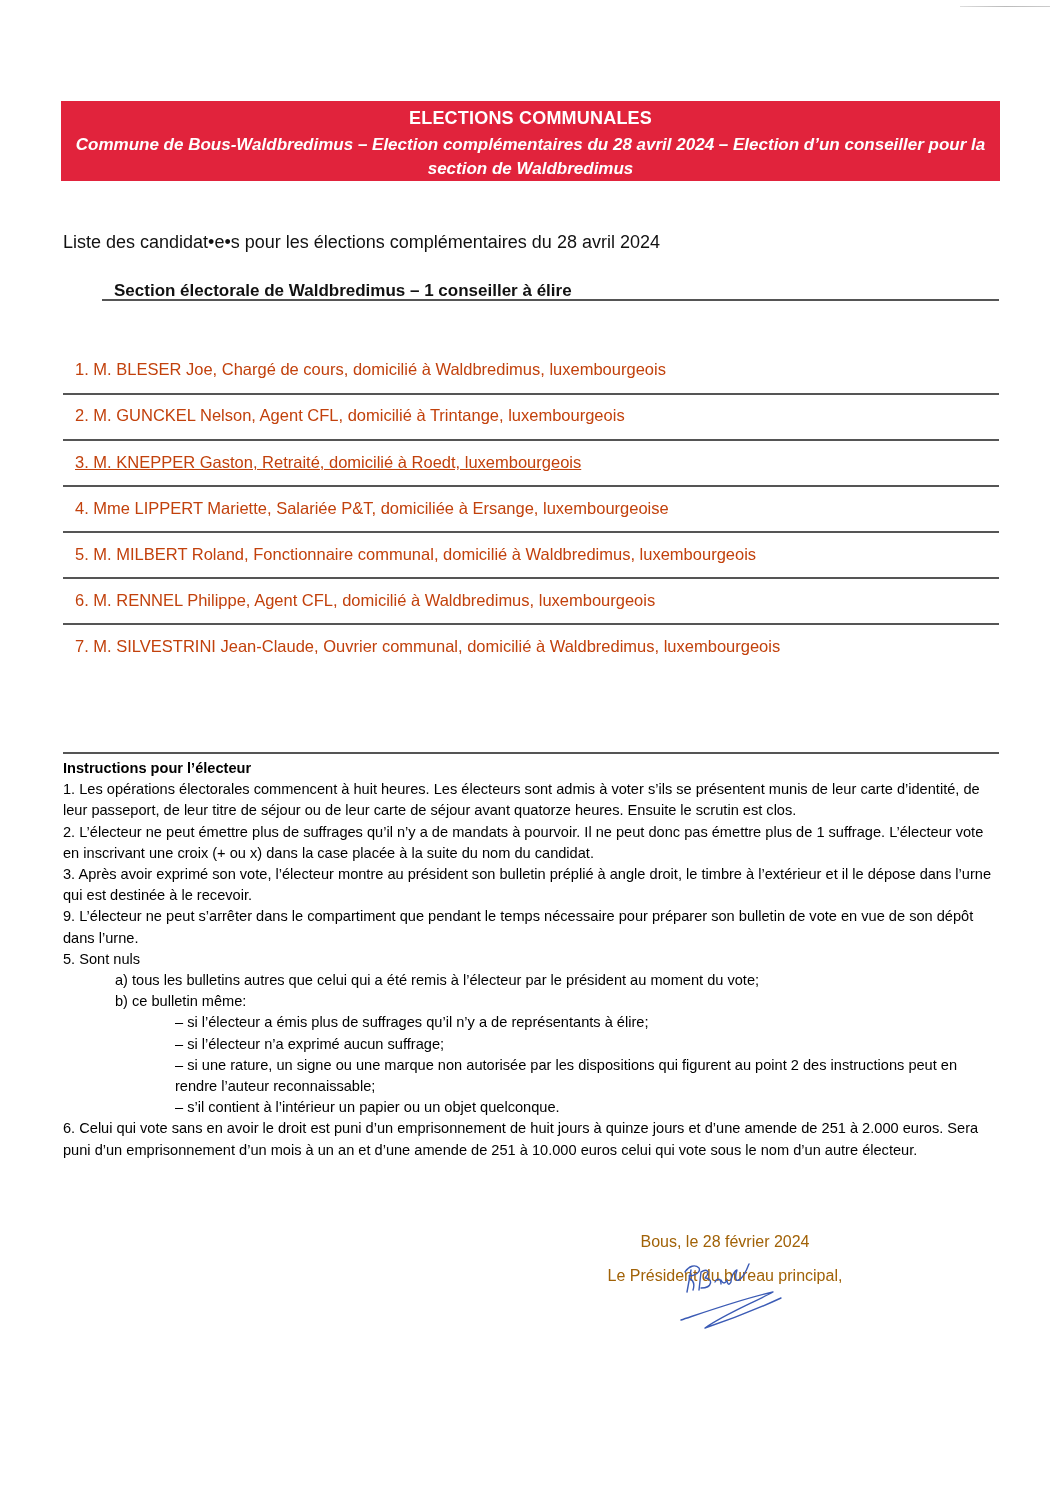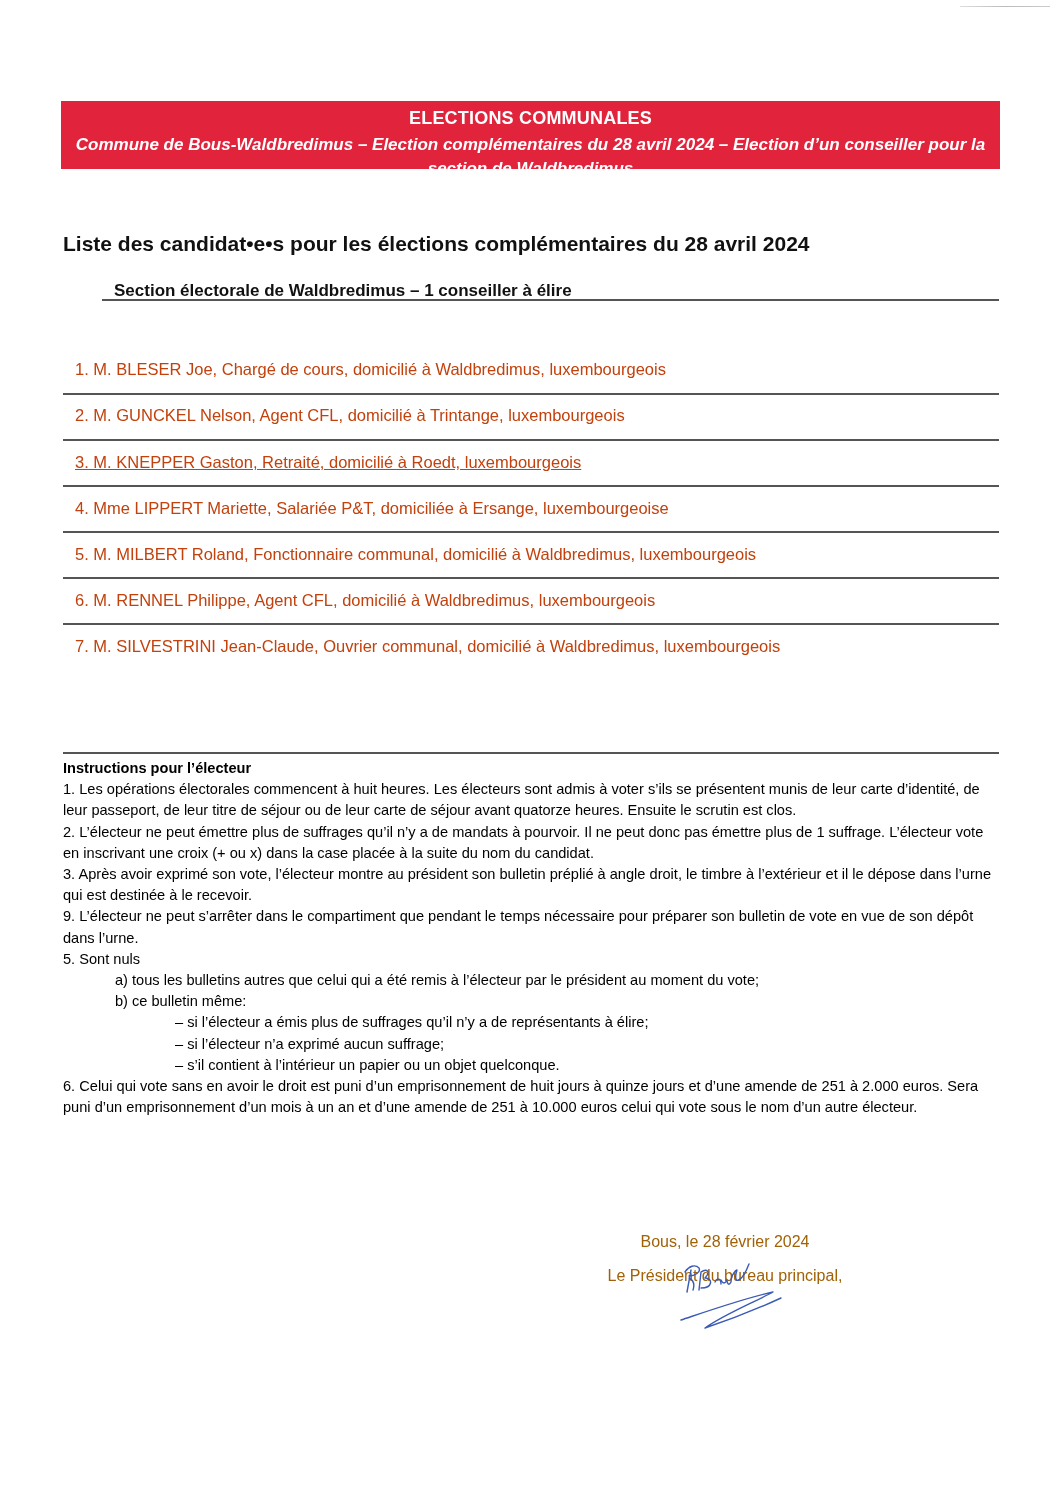--- a/index.html
+++ b/index.html
@@ -8,36 +8,36 @@
     position: relative;
     font-family: "Liberation Sans", "DejaVu Sans", sans-serif;
     color: #1a1a1a;
     overflow: hidden;
   }
   .scan-mark {
     position: absolute; top: 6px; left: 960px; width: 90px; height: 1px;
     background: linear-gradient(90deg, #ddd, #bbb 50%, #ccc);
   }
   .banner {
-    position: absolute; left: 61px; top: 101px; width: 939px; height: 68px;
+    position: absolute; left: 61px; top: 101px; width: 939px; height: 80px;
     background: #e1233c;
     color: #ffffff;
     text-align: center;
     padding-top: 6px;
   }
   .banner-title {
     font-size: 18px; font-weight: bold; letter-spacing: 0.2px; line-height: 22px;
   }
   .banner-sub {
     font-size: 17px; font-weight: bold; font-style: italic; line-height: 24px;
     margin-top: 4px; padding: 0 6px;
   }
   .list-title {
     position: absolute; left: 63px; top: 232px;
-    font-size: 21px; font-weight: bold; color: #111;
+    font-size: 18px; font-weight: normal; color: #111;
   }
   .section-title {
     position: absolute; left: 114px; top: 273px;
     font-size: 17px; font-weight: bold; color: #111; margin-top: 8px;
   }
   .hr {
     position: absolute; height: 1.5px; background: #555;
   }
   .candidate {
     position: absolute; left: 75px;
@@ -98,20 +98,21 @@
   <div class="instr-heading">Instructions pour l’électeur</div>
   <div>1. Les opérations électorales commencent à huit heures. Les électeurs sont admis à voter s’ils se présentent munis de leur carte d’identité, de leur passeport, de leur titre de séjour ou de leur carte de séjour avant quatorze heures. Ensuite le scrutin est clos.</div>
   <div>2. L’électeur ne peut émettre plus de suffrages qu’il n’y a de mandats à pourvoir. Il ne peut donc pas émettre plus de 1 suffrage. L’électeur vote en inscrivant une croix (+ ou x) dans la case placée à la suite du nom du candidat.</div>
   <div>3. Après avoir exprimé son vote, l’électeur montre au président son bulletin préplié à angle droit, le timbre à l’extérieur et il le dépose dans l’urne qui est destinée à le recevoir.</div>
   <div>9. L’électeur ne peut s’arrêter dans le compartiment que pendant le temps nécessaire pour préparer son bulletin de vote en vue de son dépôt dans l’urne.</div>
   <div>5. Sont nuls</div>
   <div class="indent-a">a) tous les bulletins autres que celui qui a été remis à l’électeur par le président au moment du vote;</div>
   <div class="indent-a">b) ce bulletin même:</div>
   <div class="indent-b">– si l’électeur a émis plus de suffrages qu’il n’y a de représentants à élire;</div>
   <div class="indent-b">– si l’électeur n’a exprimé aucun suffrage;</div>
+  <div class="indent-b">– si une rature, un signe ou une marque non autorisée par les dispositions qui figurent au point 2 des instructions peut en rendre l’auteur reconnaissable;</div>
   <div class="indent-b">– s’il contient à l’intérieur un papier ou un objet quelconque.</div>
   <div>6. Celui qui vote sans en avoir le droit est puni d’un emprisonnement de huit jours à quinze jours et d’une amende de 251 à 2.000 euros. Sera puni d’un emprisonnement d’un mois à un an et d’une amende de 251 à 10.000 euros celui qui vote sous le nom d’un autre électeur.</div>
 </div>
 
 <div class="closing" style="top:1204px;">Bous, le 28 février 2024</div>
 <div class="closing" style="top:1238px;">Le Président du bureau principal,</div>
 
 <svg class="signature" viewBox="0 0 120 80">
   <g fill="none" stroke="#3b5bb5" stroke-width="1.4" stroke-linecap="round" stroke-linejoin="round">
     <path d="M10 14 C14 8, 20 6, 24 10 C26 14, 20 18, 14 18 M16 12 L12 34 M14 20 C18 22, 20 26, 18 32"></path>

